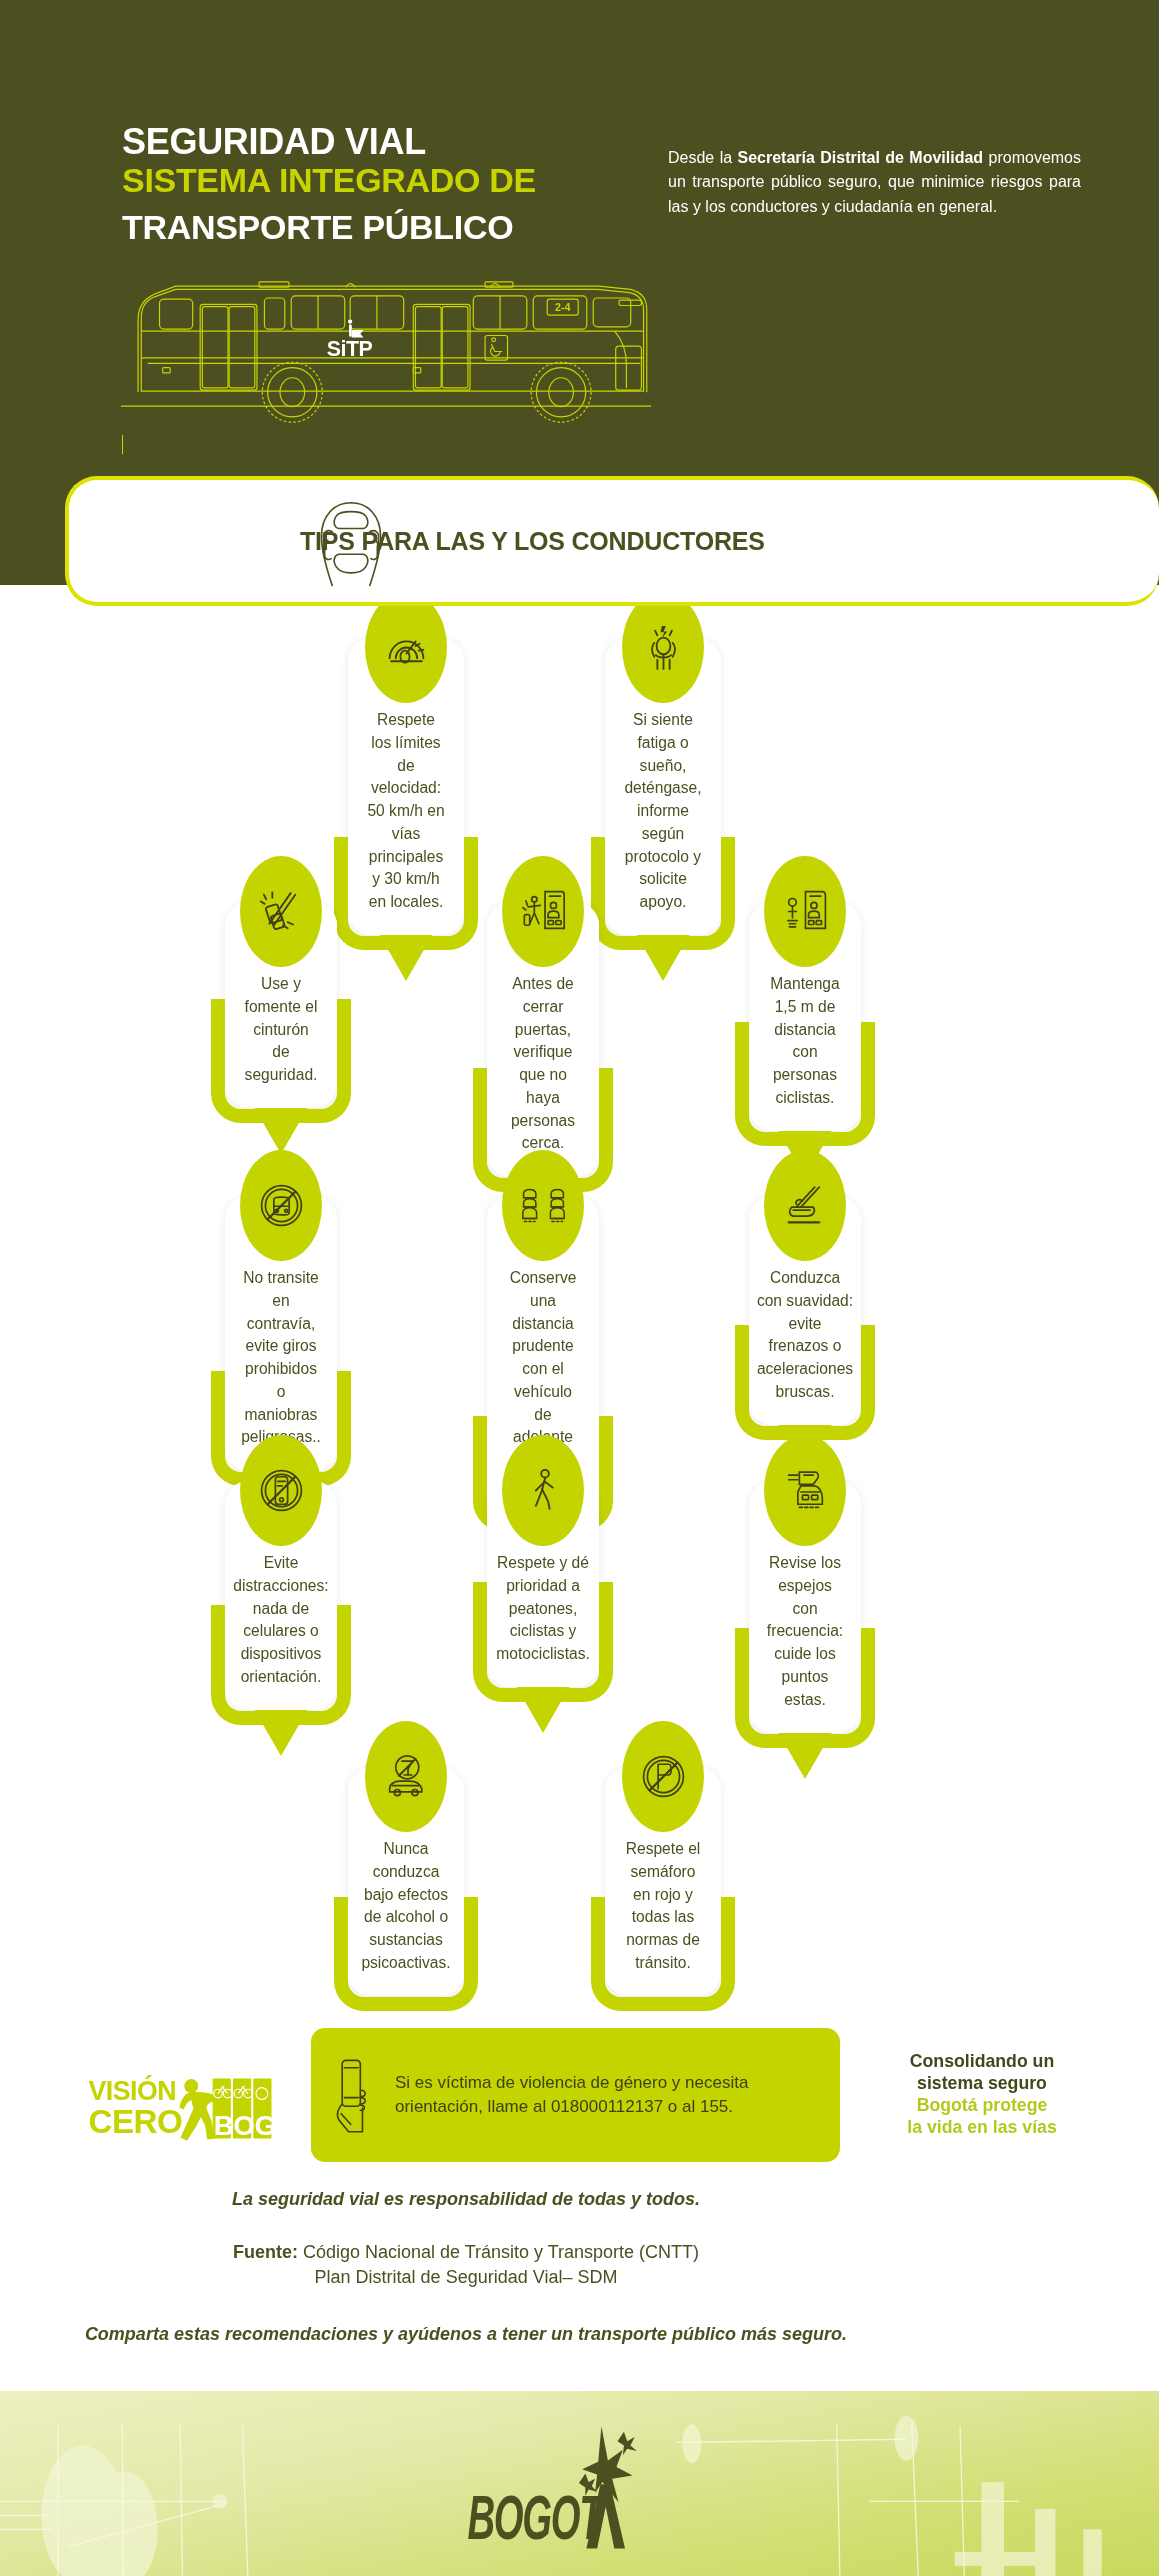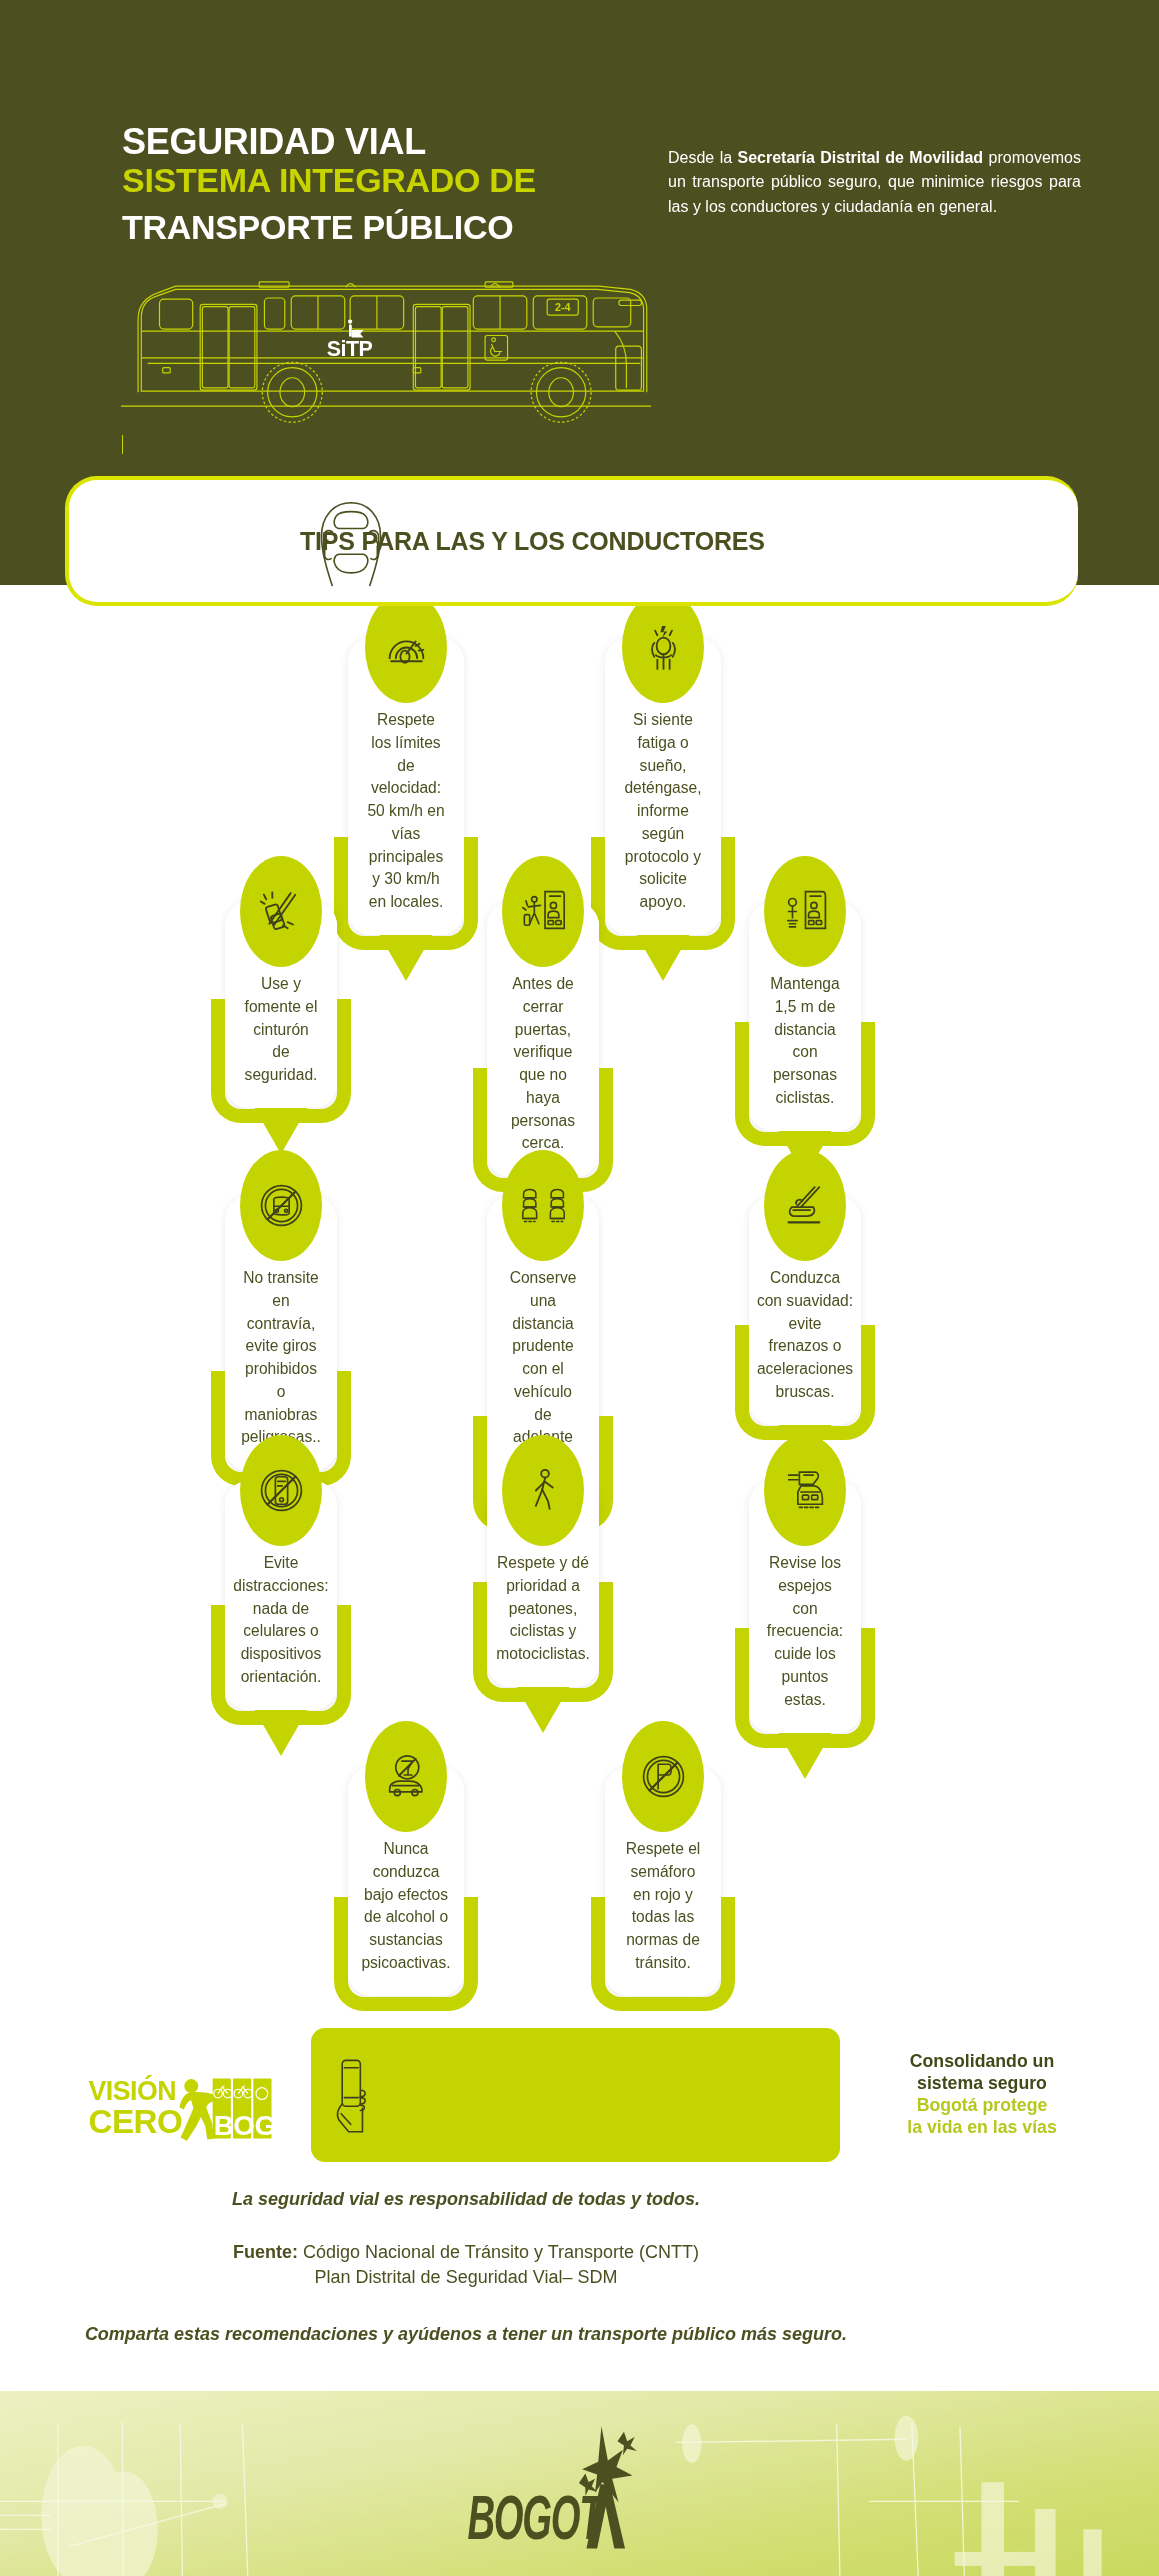--- a/index.html
+++ b/index.html
@@ -38,21 +38,21 @@
 
   
   .bus-wrap{position:absolute; left:115px; top:268px; width:542px; height:166px;}
   .bus-wrap svg{display:block; width:100%; height:100%;}
 
   
   .hero-tick{position:absolute; left:122px; top:435px; width:1.1px; height:19.3px; background:#c8d400;}
 
   
   .tips-banner{
-    position:absolute; left:65px; top:476px; width:1013px; height:130px;
+    position:absolute; left:65px; top:476px; width:1094px; height:130px;
     background:#ffffff;
     border:4.8px solid #dbe400;
     border-right:0;
     border-top-left-radius:32px; border-bottom-left-radius:32px;
     border-top-right-radius:32px; border-bottom-right-radius:32px;
     display:flex; align-items:center;
     padding-left:231px;
     z-index:5;
   }
   .tips-banner .tb-title{
@@ -597,20 +597,21 @@
         <rect x="24" y="10" width="34" height="86" rx="7"></rect>
         <line x1="28" y1="24" x2="54" y2="24"></line>
         <line x1="28" y1="80" x2="54" y2="80"></line>
         <path d="M24 92 C16 100 12 112 18 122 L36 144 L62 144 L62 100"></path>
         <path d="M58 66 C70 66 70 78 58 78"></path>
         <path d="M58 80 C70 80 70 92 58 92"></path>
         <path d="M58 94 C68 94 68 104 58 104"></path>
         <path d="M22 110 L40 130"></path>
       </svg>
     </div>
+    <div class="help-text">Si es víctima de violencia de género y necesita orientación, llame al 018000112137 o al 155.</div>
   </div>
 
   <div class="consol">
     <div class="c1">Consolidando un</div>
     <div class="c1">sistema seguro</div>
     <div class="c2">Bogotá protege</div>
     <div class="c2">la vida en las vías</div>
   </div>
 </div>
 

